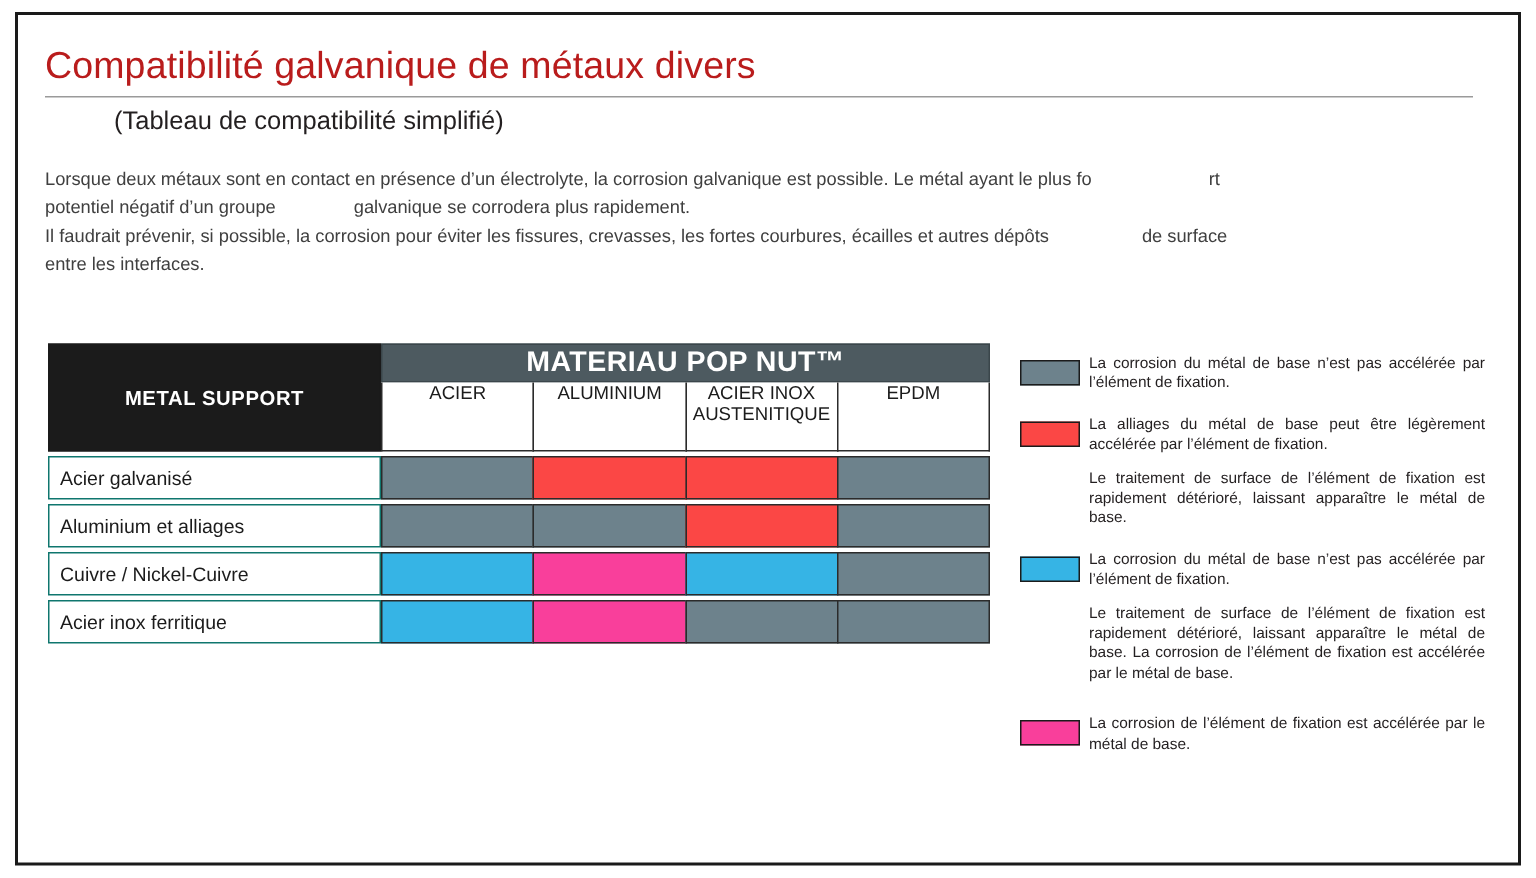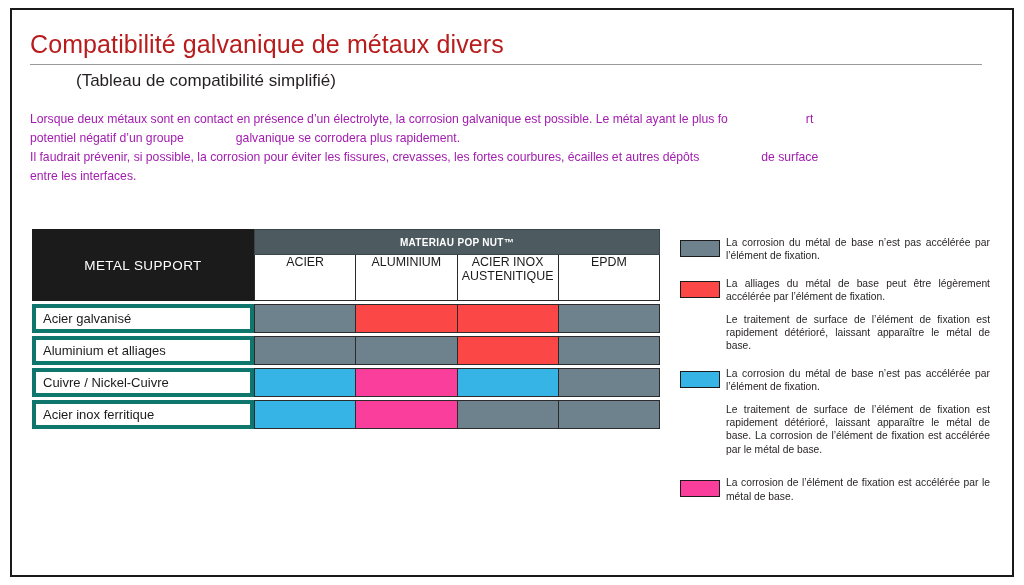--- a/index.html
+++ b/index.html
@@ -47,21 +47,21 @@
     white-space: nowrap;
     margin-left: 46px;
   }
 
   
   .intro {
     position: absolute;
     left: 18px; top: 100px;
     width: 960px;
     font-size: 12.2px;
-    color: #a21caf;
+    color: #404040;
     line-height: 19px;
   }
   .intro .ln { position: relative; white-space: pre; }
   .intro .gap-sm { display: inline-block; width: 52px; }
   .intro .gap-lg { display: inline-block; width: 78px; }
   .intro .gap-xl { display: inline-block; width: 62px; }
 
   
   .matrix {
     position: absolute;
@@ -70,31 +70,31 @@
   }
   .mhead { display: flex; }
   .mhead-left {
     width: 222px;
     background: #1b1b1b;
     color: #ffffff;
     display: flex;
     align-items: center;
     justify-content: center;
     font-size: 13.5px;
-    font-weight: 400;
+    font-weight: 700;
     letter-spacing: 0.4px;
     height: 72px;
     border: 1px solid #1b1b1b;
   }
   .mhead-right { flex: 1; display: flex; flex-direction: column; }
   .mhead-band {
     height: 26px;
     background: #4d5a60;
     color: #ffffff;
-    font-size: 10px;
+    font-size: 19px;
     font-weight: 700;
     letter-spacing: 0.3px;
     display: flex;
     align-items: center;
     justify-content: center;
     border: 1px solid #3b464b;
   }
   .mhead-subs { display: flex; height: 46px; }
   .mhead-sub {
     flex: 1 1 0;
@@ -111,21 +111,21 @@
     line-height: 14px;
     padding: 0 2px;
   }
   .mhead-sub:first-child { margin-left: 0; }
 
   .mrow { display: flex; margin-top: 3px; }
   .mrow-label {
     width: 222px;
     height: 29px;
     background: #ffffff;
-    border: 4px solid #0f766e;
+    border: 1px solid #0f766e;
     display: flex;
     align-items: center;
     padding-left: 7px;
     font-size: 13px;
     color: #1b1b1b;
     white-space: nowrap;
     overflow: hidden;
   }
   .mrow-cells { flex: 1; display: flex; }
   .mcell {

